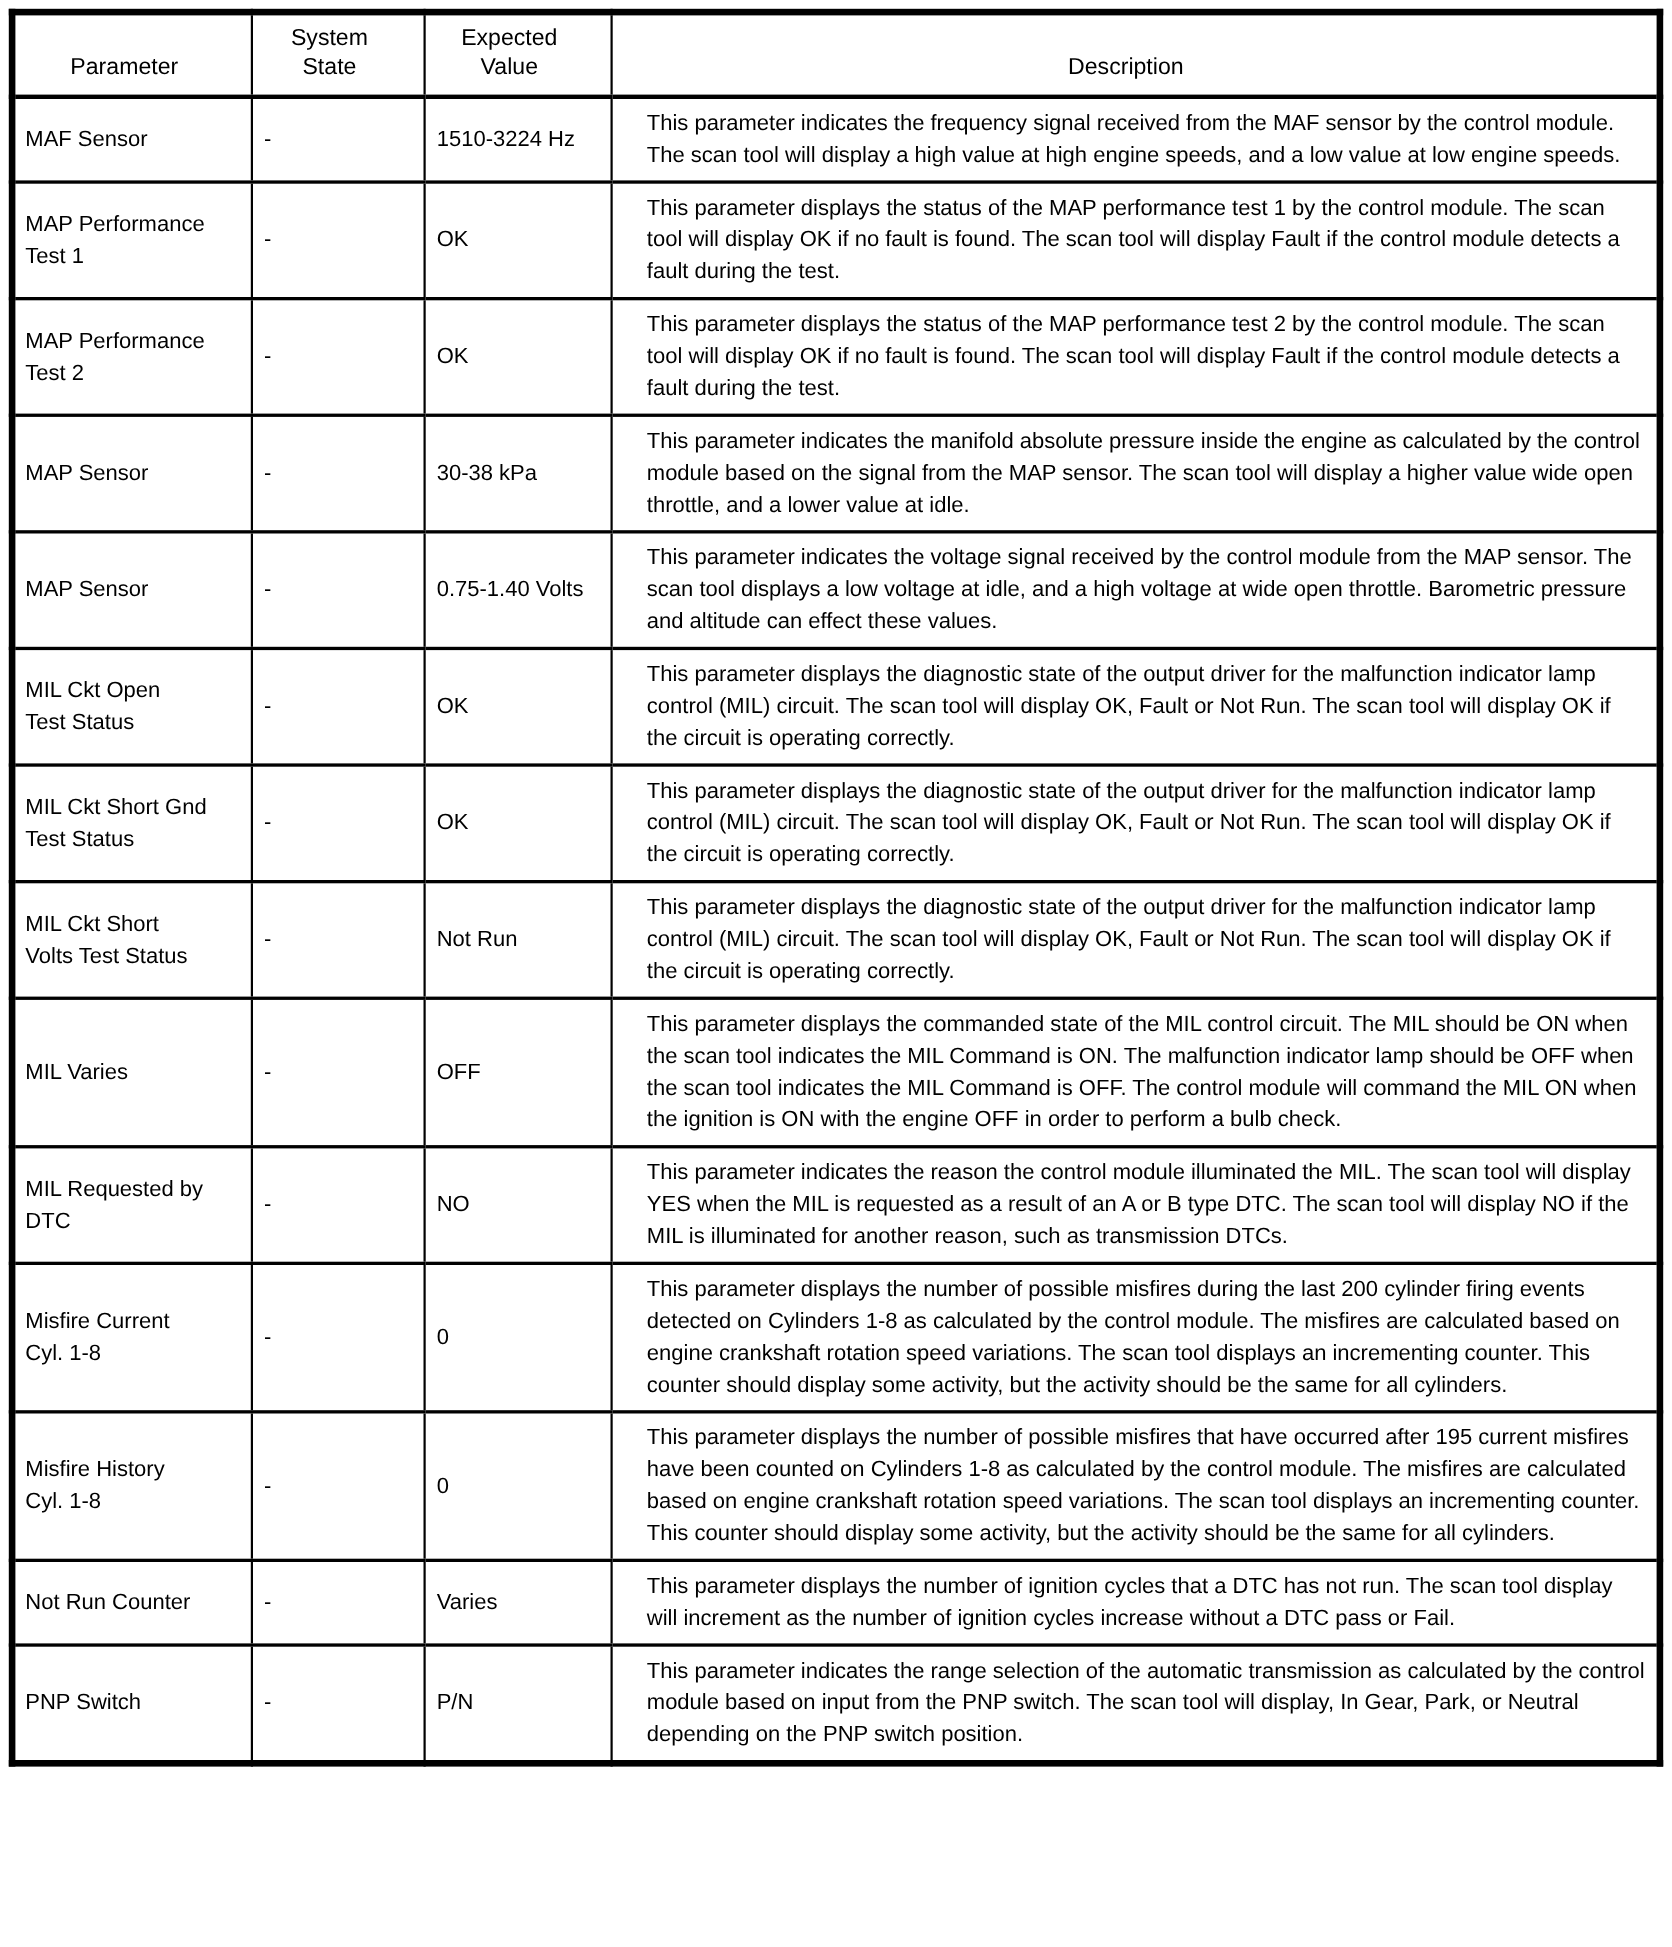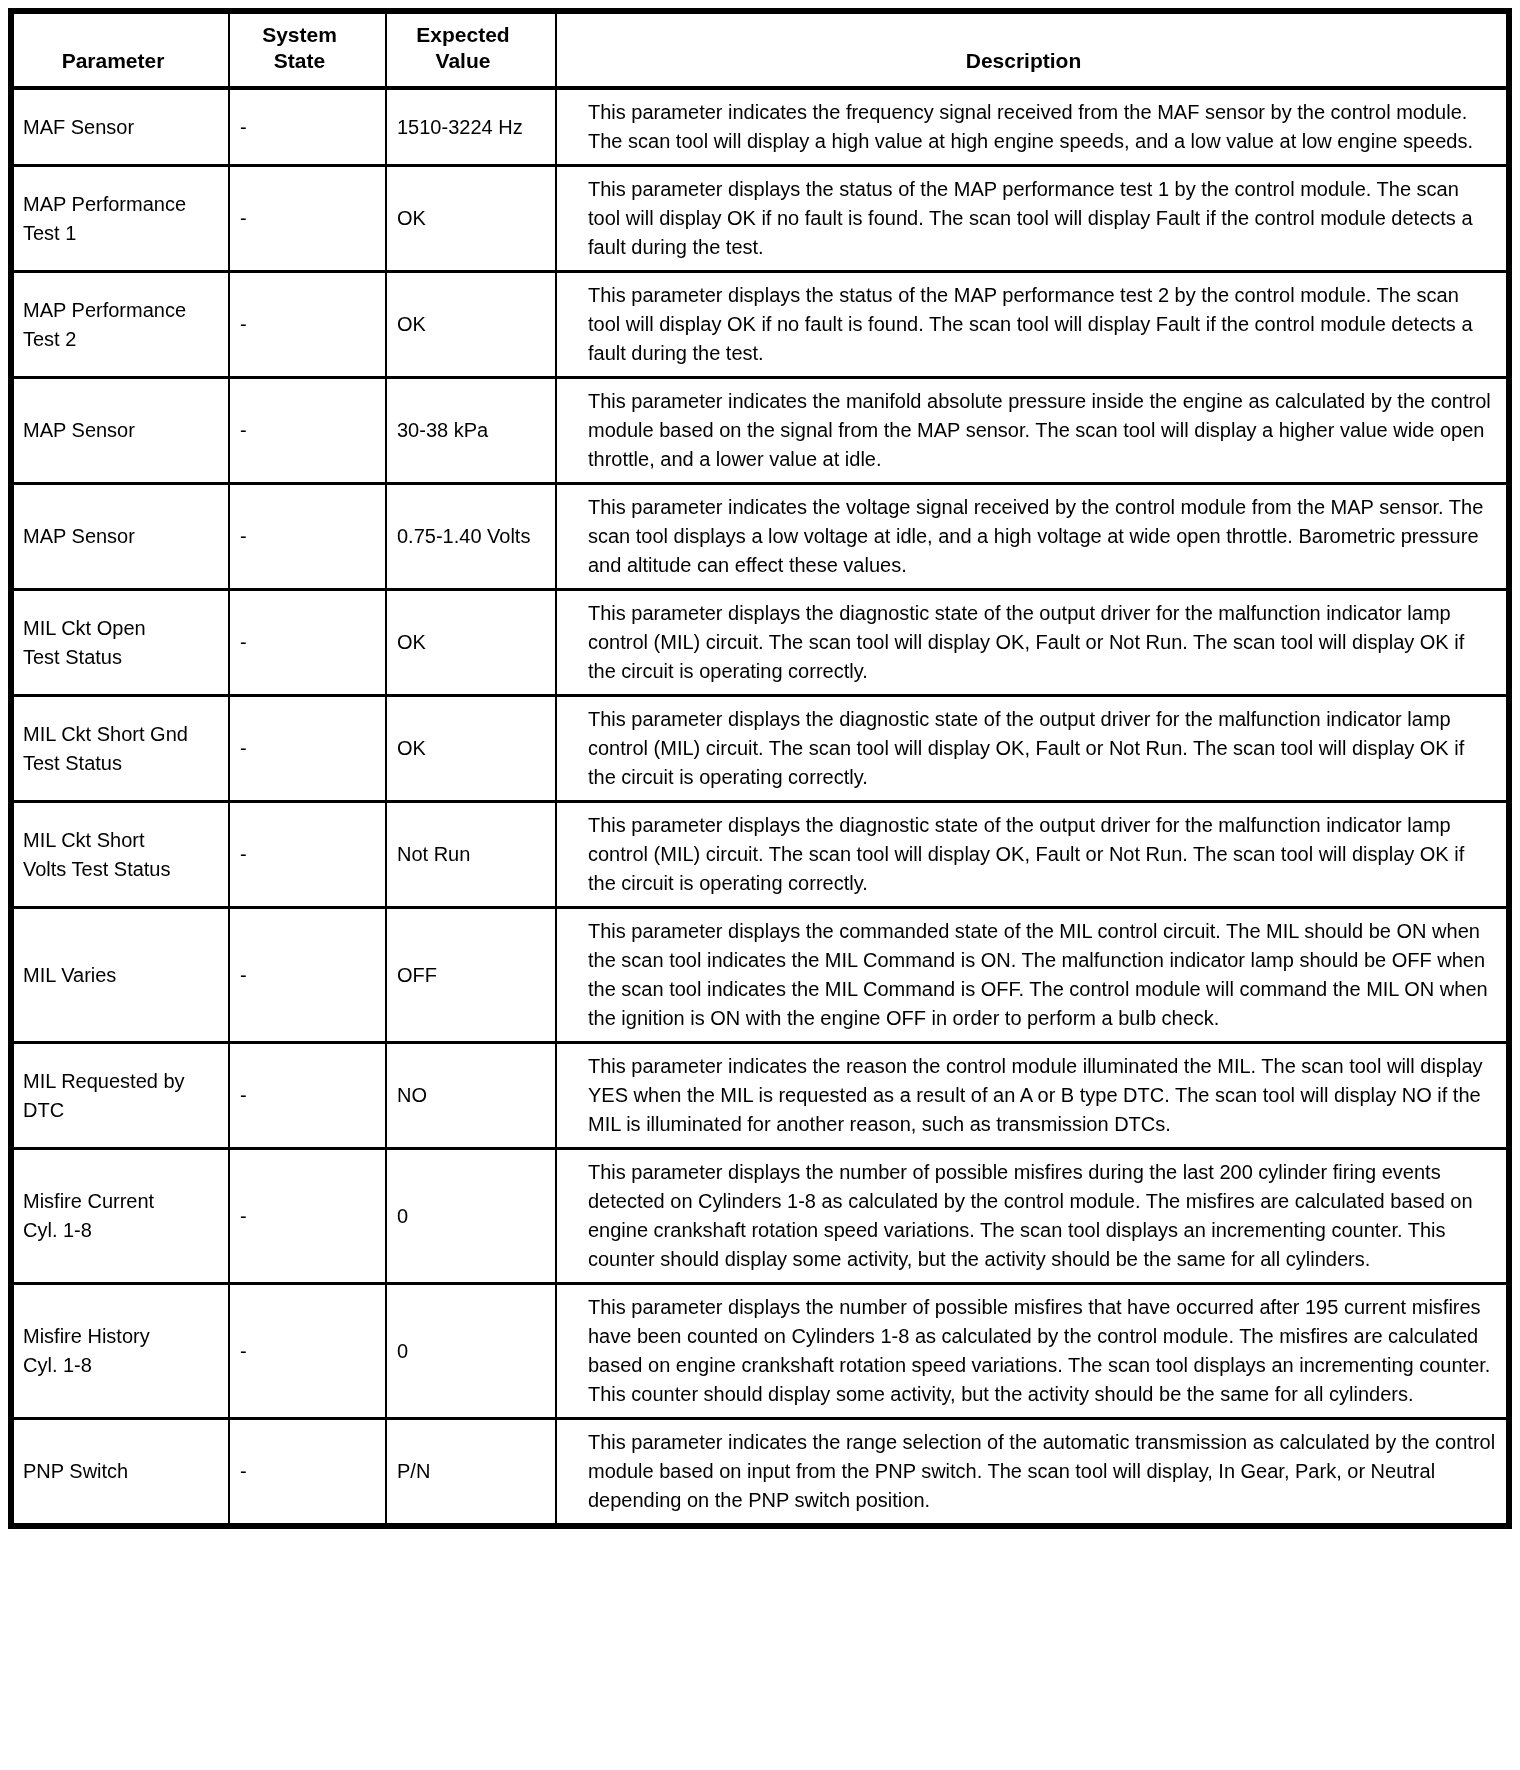--- a/index.html
+++ b/index.html
@@ -23,21 +23,21 @@
     border: 6px solid #000;
   }
   col.c-param  { width: 218px; }
   col.c-state  { width: 157px; }
   col.c-value  { width: 170px; }
   col.c-desc   { width: auto;  }
   th {
     border: 2px solid #000;
     border-bottom: 4px solid #000;
     font-size: 21px;
-    font-weight: bold;
+    font-weight: normal;
     text-align: center;
     vertical-align: bottom;
     padding: 8px 20px 12px 4px;
     white-space: pre-line;
     line-height: 26px;
   }
   td {
     border: 2px solid #000;
     border-top: 3px solid #000;
     border-bottom: 3px solid #000;
@@ -157,19 +157,25 @@
       <td class="desc">This parameter displays the number of possible misfires during the last 200 cylinder firing events detected on Cylinders 1-8 as calculated by the control module. The misfires are calculated based on engine crankshaft rotation speed variations. The scan tool displays an incrementing counter. This counter should display some activity, but the activity should be the same for all cylinders.</td>
     </tr>
     <tr>
       <td class="param">Misfire History
 Cyl. 1-8</td>
       <td class="state">-</td>
       <td class="value">0</td>
       <td class="desc">This parameter displays the number of possible misfires that have occurred after 195 current misfires have been counted on Cylinders 1-8 as calculated by the control module. The misfires are calculated based on engine crankshaft rotation speed variations. The scan tool displays an incrementing counter. This counter should display some activity, but the activity should be the same for all cylinders.</td>
     </tr>
     <tr>
+      <td class="param">Not Run Counter</td>
+      <td class="state">-</td>
+      <td class="value">Varies</td>
+      <td class="desc">This parameter displays the number of ignition cycles that a DTC has not run. The scan tool display will increment as the number of ignition cycles increase without a DTC pass or Fail.</td>
+    </tr>
+    <tr>
       <td class="param">PNP Switch</td>
       <td class="state">-</td>
       <td class="value">P/N</td>
       <td class="desc">This parameter indicates the range selection of the automatic transmission as calculated by the control module based on input from the PNP switch. The scan tool will display, In Gear, Park, or Neutral depending on the PNP switch position.</td>
     </tr>
   </tbody>
 </table>
 
 </body></html>

